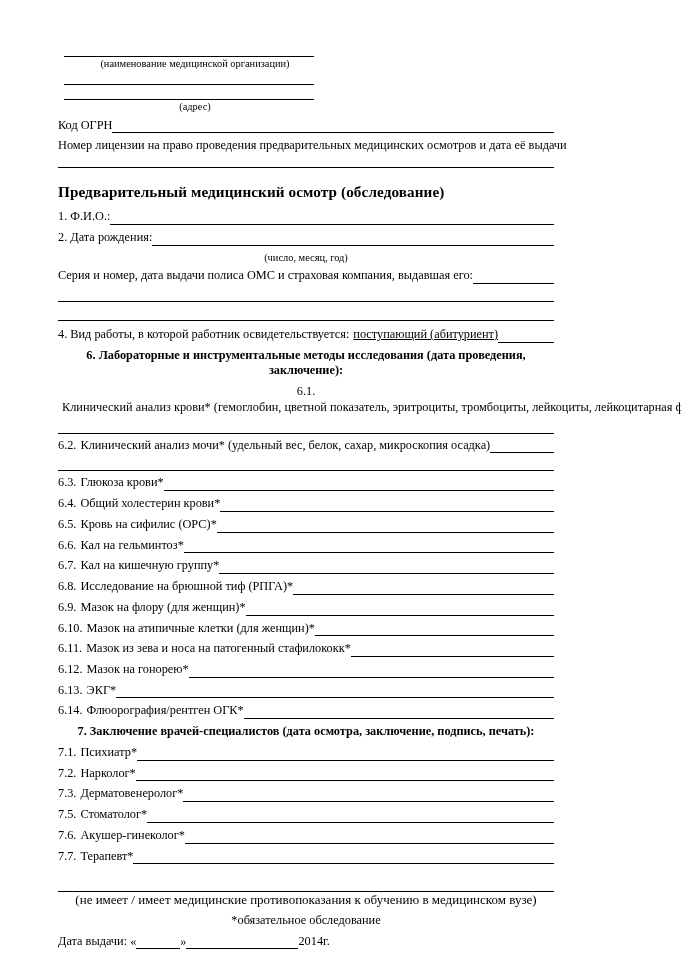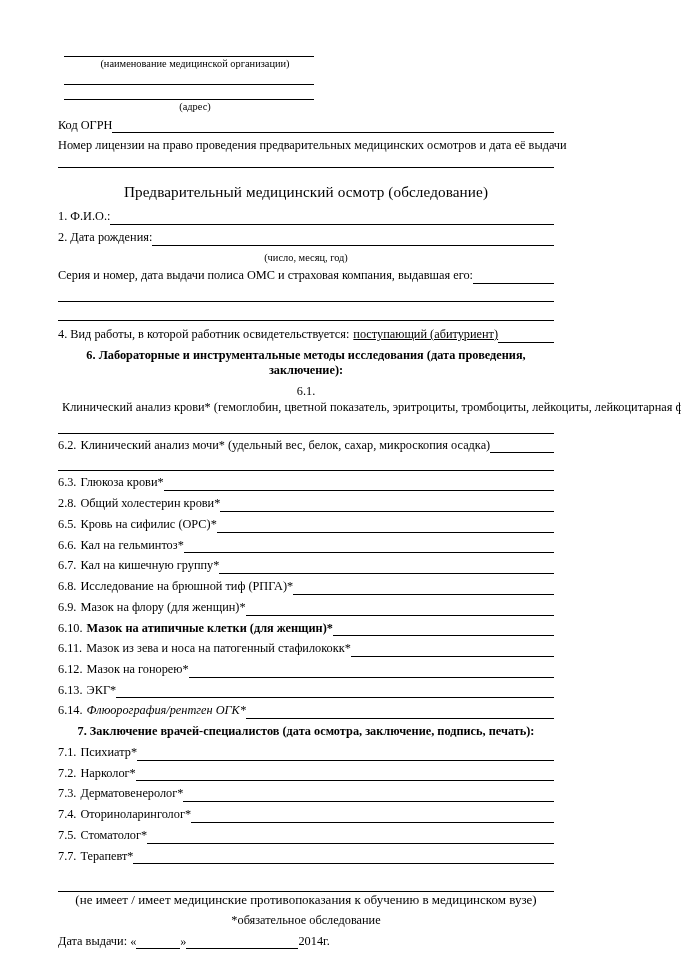--- a/index.html
+++ b/index.html
@@ -44,23 +44,23 @@
     border-bottom: 1px solid #000;
     height: 12px;
     width: 100%;
   }
   .spacer-2 { height: 2px; }
   .spacer-4 { height: 4px; }
   .spacer-6 { height: 6px; }
   .spacer-10 { height: 10px; }
   .spacer-14 { height: 14px; }
   h1.doc-title {
-    text-align: center;
+    text-align: left;
     font-size: 15.2px;
-    font-weight: normal;
+    font-weight: bold;
     margin: 14px 0 8px 0;
     letter-spacing: 0.1px;
   }
   .bold { font-weight: bold; }
   .u { text-decoration: underline; }
   .row { margin-bottom: 5px; text-align: center; }
   .cont-line {
     border-bottom: 1px solid #000;
     height: 1.05em;
     width: 100%;
@@ -170,21 +170,21 @@
   <div class="blank-line"></div>
 
   <div class="spacer-4"></div>
 
   <div class="line-row row">
     <span class="txt">6.3.</span>
     <span class="txt" style="margin-left:4px;">Глюкоза крови*</span>
     <span class="fill"></span>
   </div>
   <div class="line-row row">
-    <span class="txt">2.8.</span>
+    <span class="txt">6.4.</span>
     <span class="txt" style="margin-left:4px;">Общий холестерин крови*</span>
     <span class="fill"></span>
   </div>
   <div class="line-row row">
     <span class="txt">6.5.</span>
     <span class="txt" style="margin-left:4px;">Кровь на сифилис (ОРС)*</span>
     <span class="fill"></span>
   </div>
   <div class="line-row row">
     <span class="txt">6.6.</span>
@@ -201,41 +201,41 @@
     <span class="txt" style="margin-left:4px;">Исследование на брюшной тиф (РПГА)*</span>
     <span class="fill"></span>
   </div>
   <div class="line-row row">
     <span class="txt">6.9.</span>
     <span class="txt" style="margin-left:4px;">Мазок на флору (для женщин)*</span>
     <span class="fill"></span>
   </div>
   <div class="line-row row">
     <span class="txt">6.10.</span>
-    <span class="txt" style="margin-left:4px;font-weight:bold;">Мазок на атипичные клетки (для женщин)*</span>
+    <span class="txt" style="margin-left:4px;">Мазок на атипичные клетки (для женщин)*</span>
     <span class="fill"></span>
   </div>
   <div class="line-row row">
     <span class="txt">6.11.</span>
     <span class="txt" style="margin-left:4px;">Мазок из зева и носа на патогенный стафилококк*</span>
     <span class="fill"></span>
   </div>
   <div class="line-row row">
     <span class="txt">6.12.</span>
     <span class="txt" style="margin-left:4px;">Мазок на гонорею*</span>
     <span class="fill"></span>
   </div>
   <div class="line-row row">
     <span class="txt">6.13.</span>
     <span class="txt" style="margin-left:4px;">ЭКГ*</span>
     <span class="fill"></span>
   </div>
   <div class="line-row row">
     <span class="txt">6.14.</span>
-    <span class="txt" style="margin-left:4px;font-style:italic;">Флюорография/рентген ОГК*</span>
+    <span class="txt" style="margin-left:4px;">Флюорография/рентген ОГК*</span>
     <span class="fill"></span>
   </div>
 
   <div class="row bold">7. Заключение врачей-специалистов (дата осмотра, заключение, подпись, печать):</div>
 
   <div class="line-row row">
     <span class="txt">7.1.</span>
     <span class="txt" style="margin-left:4px;">Психиатр*</span>
     <span class="fill"></span>
   </div>
@@ -243,27 +243,27 @@
     <span class="txt">7.2.</span>
     <span class="txt" style="margin-left:4px;">Нарколог*</span>
     <span class="fill"></span>
   </div>
   <div class="line-row row">
     <span class="txt">7.3.</span>
     <span class="txt" style="margin-left:4px;">Дерматовенеролог*</span>
     <span class="fill"></span>
   </div>
   <div class="line-row row">
-    <span class="txt">7.4.</span>
-    <span class="txt" style="margin-left:4px;">Оториноларинголог*</span>
-    <span class="fill"></span>
-  </div>
-  <div class="line-row row">
     <span class="txt">7.5.</span>
     <span class="txt" style="margin-left:4px;">Стоматолог*</span>
+    <span class="fill"></span>
+  </div>
+  <div class="line-row row">
+    <span class="txt">7.6.</span>
+    <span class="txt" style="margin-left:4px;">Акушер-гинеколог*</span>
     <span class="fill"></span>
   </div>
   <div class="line-row row">
     <span class="txt">7.7.</span>
     <span class="txt" style="margin-left:4px;">Терапевт*</span>
     <span class="fill"></span>
   </div>
 
   <div class="spacer-10"></div>
   <div class="blank-line"></div>

